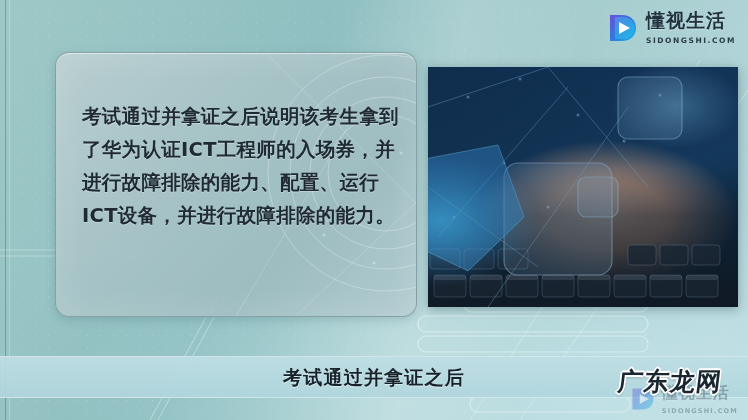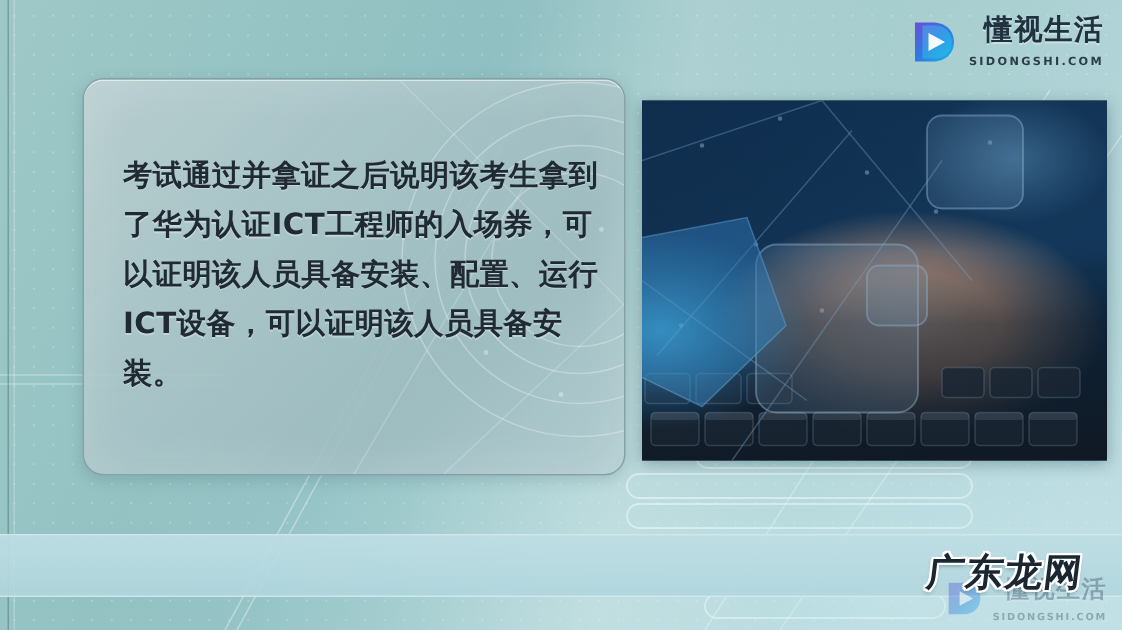--- a/index.html
+++ b/index.html
@@ -108,21 +108,21 @@
     line-height:30px;
     text-shadow:0 1px 1px rgba(255,255,255,.55);
   }
 
   
   .logo{
     position:absolute;right:12px;top:11px;
     display:flex;align-items:center;gap:7px;
   }
   .logo-mark{width:32px;height:32px;flex:0 0 auto;}
-  .logo-words{display:flex;flex-direction:column;line-height:1;text-align:right;}
+  .logo-words{display:flex;flex-direction:column;line-height:1;}
   .logo-cn{
     font-family:"DejaVu Sans","Liberation Sans",sans-serif;
     font-size:19px;font-weight:700;color:#20313f;letter-spacing:1px;
     text-shadow:0 1px 0 rgba(255,255,255,.35);
   }
   .logo-en{
     font-family:"DejaVu Sans","Liberation Sans",sans-serif;
     font-size:7.5px;font-weight:700;color:#2a3c4a;letter-spacing:1.55px;
     margin-top:7px;
   }
@@ -192,21 +192,21 @@
         <path d="M240 263 L360 150"></path>
         <path d="M180 263 L300 60"></path>
       </g>
       <g fill="rgba(255,255,255,.6)">
         <circle cx="300" cy="60" r="1.6"></circle>
         <circle cx="345" cy="100" r="1.6"></circle>
         <circle cx="268" cy="182" r="1.6"></circle>
         <circle cx="318" cy="210" r="1.6"></circle>
       </g>
     </svg>
-    <div class="card-text">考试通过并拿证之后说明该考生拿到了华为认证ICT工程师的入场券，可以证明该人员具备安装、配置、运行ICT设备，可以证明该人员具备安装。</div>
+    <div class="card-text">考试通过并拿证之后说明该考生拿到了华为认证ICT工程师的入场券，并进行故障排除的能力、配置、运行ICT设备，并进行故障排除的能力。</div>
   </div>
 
   <div class="photo">
     <div class="layer ph-keyboard"></div>
 
     <svg class="ph-keys" viewBox="0 0 310 120" preserveAspectRatio="none">
       <g fill="rgba(30,38,48,.9)" stroke="rgba(140,160,180,.35)" stroke-width="1">
         <rect x="2" y="62" width="30" height="20" rx="3"></rect>
         <rect x="36" y="62" width="30" height="20" rx="3"></rect>
         <rect x="70" y="62" width="30" height="20" rx="3"></rect>
@@ -283,20 +283,21 @@
       <path d="M16 10 H32 C47 10 55 20 55 32 C55 44 47 54 32 54 H16 Z" fill="url(#lg2)" opacity=".55"></path>
       <path d="M24 20 L46 32 L24 44 Z" fill="#ffffff" opacity=".95"></path>
     </svg>
     <div class="logo-words">
       <div class="logo-cn">懂视生活</div>
       <div class="logo-en">SIDONGSHI.COM</div>
     </div>
   </div>
 
   <div class="sub-band"></div>
+  <div class="sub-text">考试通过并拿证之后</div>
 
   <div class="wm-ghost">
     <svg class="logo-mark" viewBox="0 0 64 64">
       <path d="M6 6 H30 C48 6 58 18 58 32 C58 46 48 58 30 58 H6 Z" fill="url(#lg1)"></path>
       <path d="M24 20 L46 32 L24 44 Z" fill="#ffffff" opacity=".9"></path>
     </svg>
     <div class="logo-words">
       <div class="logo-cn">懂视生活</div>
       <div class="logo-en">SIDONGSHI.COM</div>
     </div>

